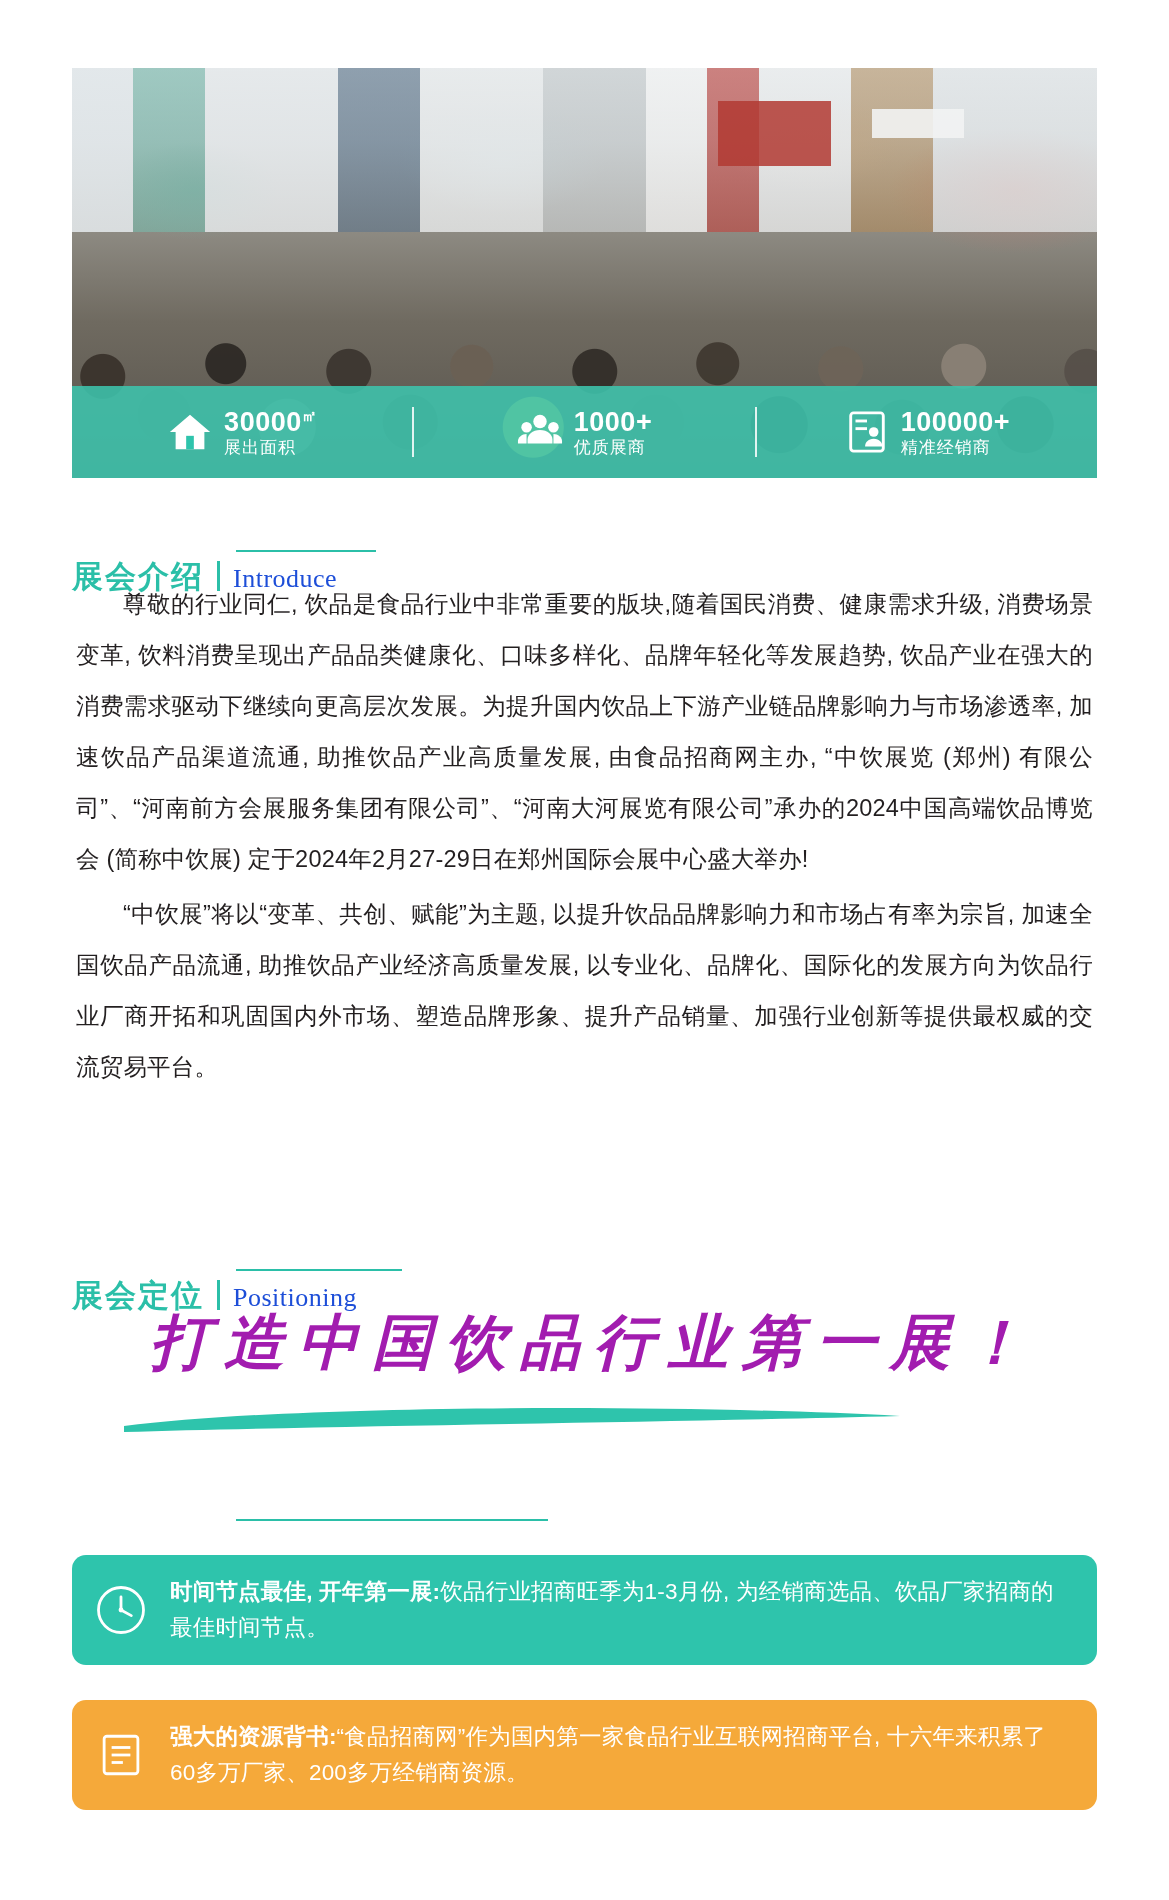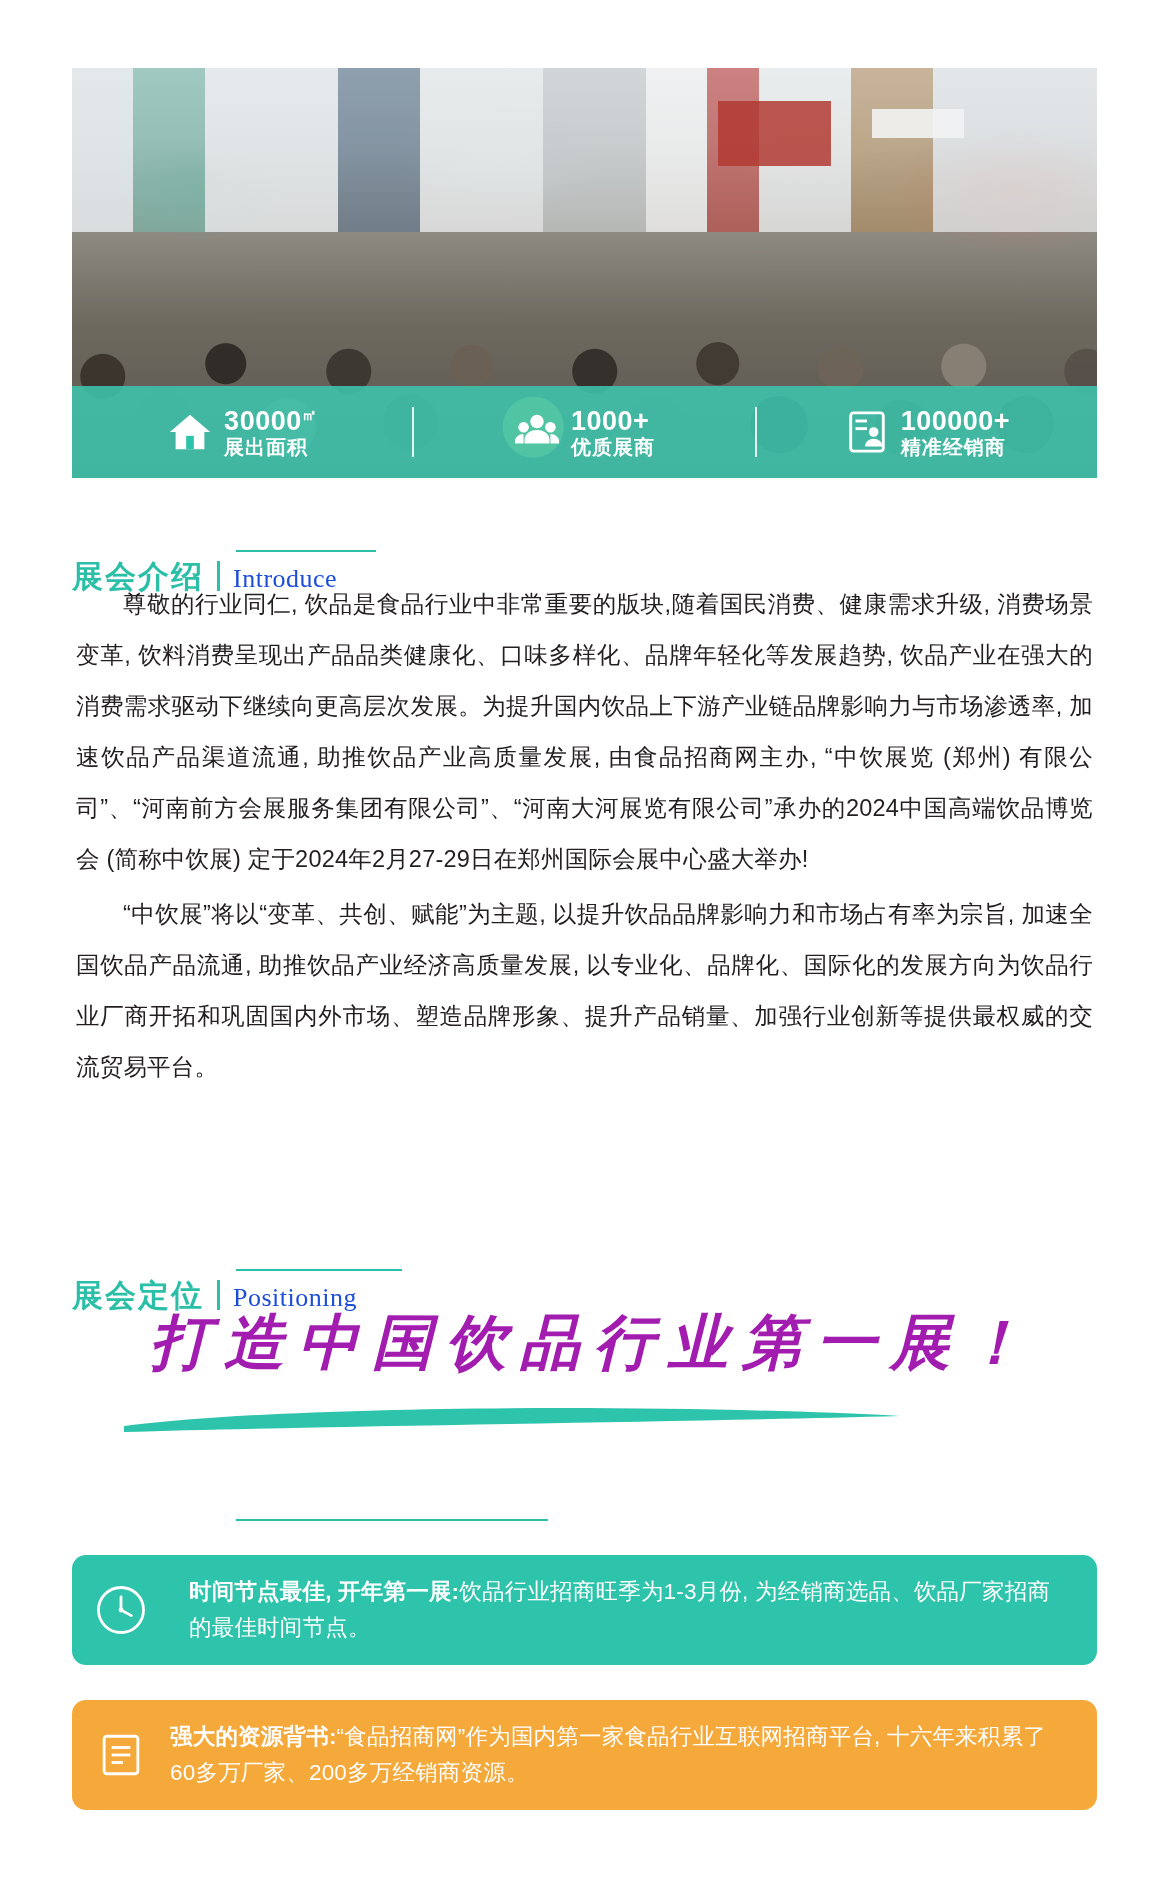--- a/index.html
+++ b/index.html
@@ -130,22 +130,22 @@
   }
   .stat-icon { width: 46px; height: 46px; flex: none; }
   .stat-text { line-height: 1.12; }
   .stat-num {
     font-size: 27px;
     font-weight: bold;
     letter-spacing: 0.5px;
     white-space: nowrap;
   }
   .stat-label {
-    font-size: 20px;
-    font-weight: bold;
+    font-size: 17px;
+    font-weight: normal;
     letter-spacing: 1px;
     white-space: nowrap;
   }
   .sup { font-size: 15px; vertical-align: super; }
 
   
   .section-head {
     position: absolute;
     display: flex;
     align-items: flex-end;
@@ -222,21 +222,21 @@
   .hl-card {
     position: absolute;
     left: 72px;
     width: 1025px;
     border-radius: 14px;
     display: flex;
     align-items: center;
     padding: 0;
     box-sizing: border-box;
   }
-  .hl-green { background: #2ec4ac; gap: 19px; }
+  .hl-green { background: #2ec4ac; }
   .hl-orange { background: #f5a93a; }
   .hl-icon {
     width: 98px;
     flex: none;
     display: flex;
     align-items: center;
     justify-content: center;
   }
   .hl-body {
     padding: 22px 34px 22px 0;

